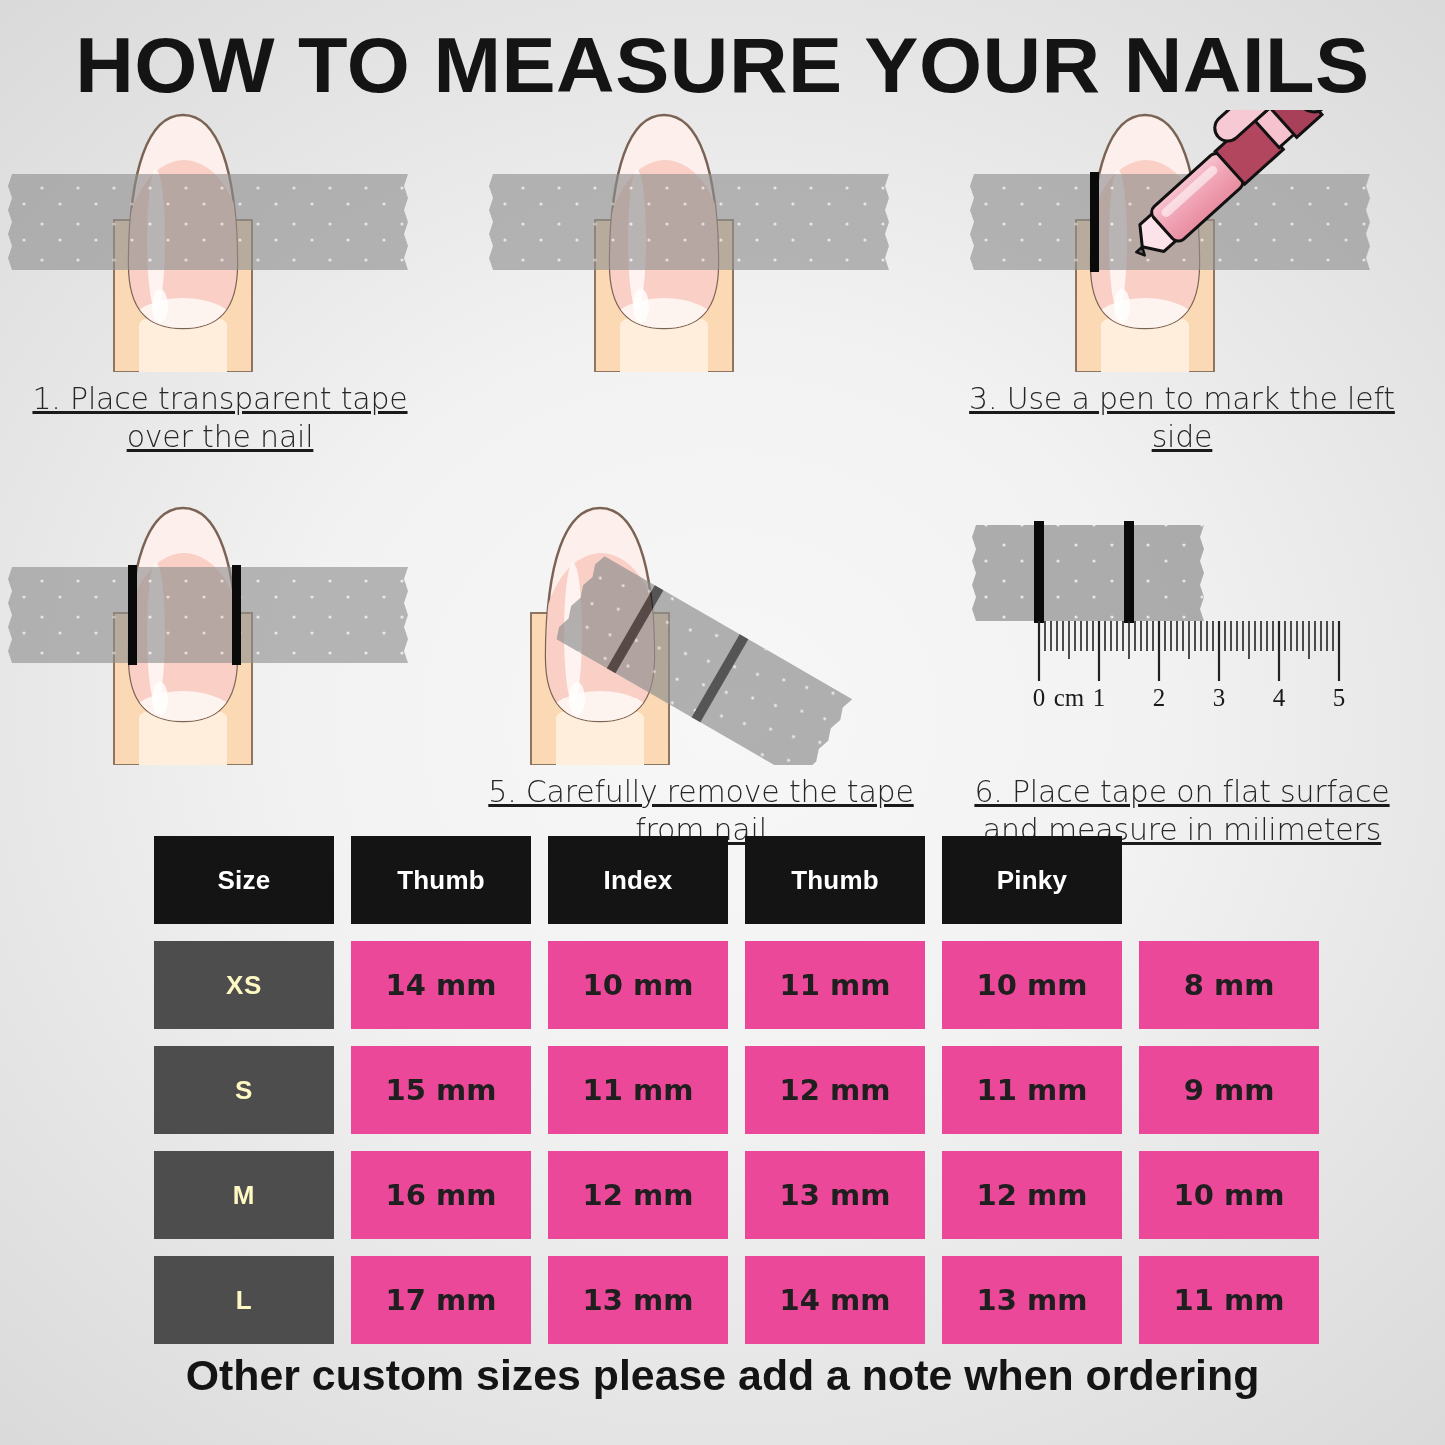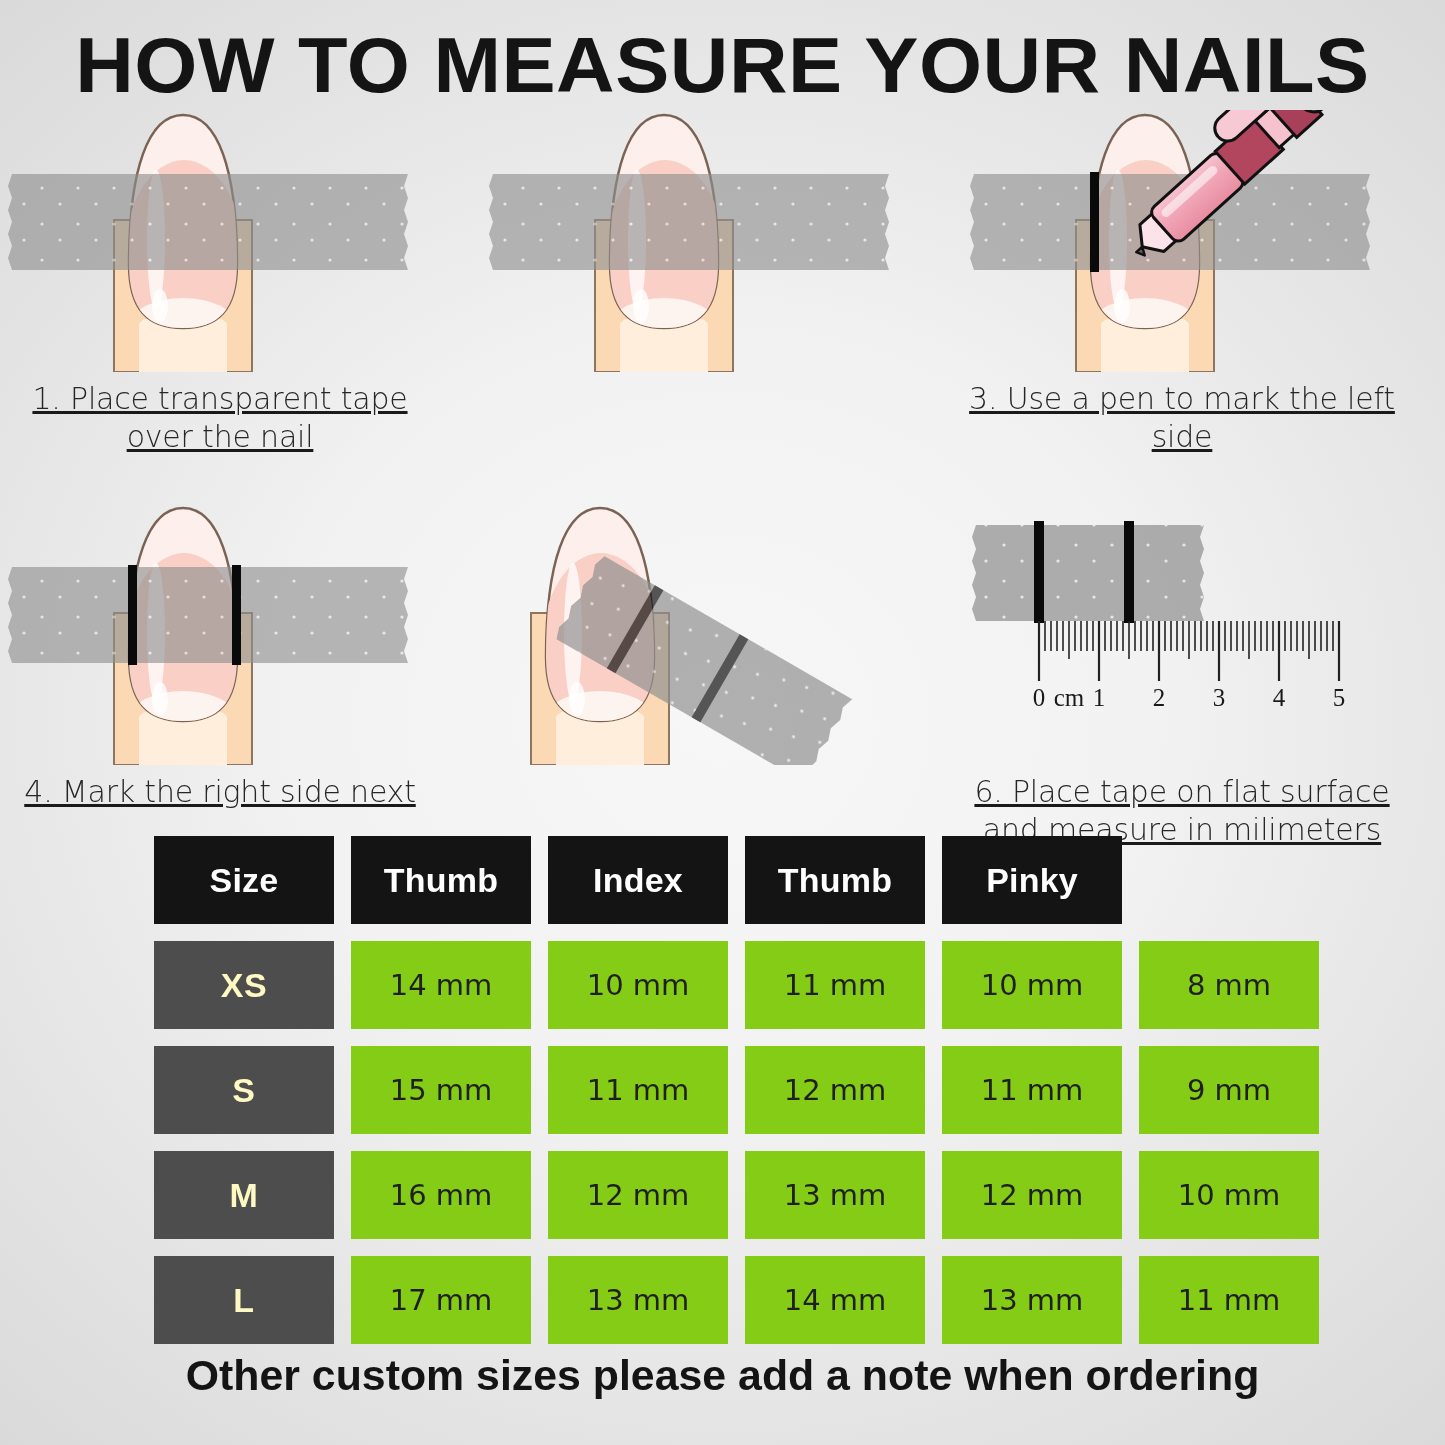--- a/index.html
+++ b/index.html
@@ -64,38 +64,38 @@
     top: 836px;
     width: 1172px;
   }
   .trow { display: flex; gap: 17px; margin-bottom: 17px; }
   .cell {
     width: 180px;
     height: 88px;
     display: flex;
     align-items: center;
     justify-content: center;
-    font-size: 34px;
+    font-size: 26px;
   }
   .cell.head {
     background: #141414;
     color: #ffffff;
     font-weight: 700;
     letter-spacing: 0.2px;
   }
   .cell.size {
     background: #4d4d4d;
     color: #fef9c3;
     font-weight: 700;
     letter-spacing: 0.6px;
   }
   .cell.val {
-    background: #84cc16;
+    background: #ec4899;
     color: #1f1f1f;
-    font-weight: 400;
+    font-weight: 700;
     font-family: "DejaVu Sans", sans-serif;
     font-size: 29px;
   }
 
   .footer {
     position: absolute;
     left: 0; top: 1352px; width: 1445px;
     text-align: center;
     font-size: 42px;
     font-weight: 700;
@@ -274,21 +274,20 @@
           <g opacity="0.62">
             <path d="M12 64 L8 76 L12 88 L8 100 L12 112 L8 124 L12 136 L8 148 L12 160
                      L408 160 L404 148 L408 136 L404 124 L408 112 L404 100 L408 88 L404 76 L408 64 Z" fill="#8f8f8f"></path>
             <path d="M12 64 L8 76 L12 88 L8 100 L12 112 L8 124 L12 136 L8 148 L12 160
                      L408 160 L404 148 L408 136 L404 124 L408 112 L404 100 L408 88 L404 76 L408 64 Z" fill="url(#dots4)"></path>
           </g>
           <rect x="128" y="62" width="9" height="100" fill="#0a0a0a"></rect>
           <rect x="232" y="62" width="9" height="100" fill="#0a0a0a"></rect>
         </svg>
       </div>
-      <div class="caption">4. Mark the right side next</div>
     </div>
 
     <div class="step">
       <div class="art">
         <svg width="420" height="262" viewBox="0 0 420 262">
           <defs>
             <pattern id="dots5" width="36" height="36" patternUnits="userSpaceOnUse" patternTransform="rotate(30)">
               <circle cx="6" cy="6" r="1.6" fill="#e3e3e3"></circle>
               <circle cx="24" cy="22" r="1.6" fill="#e3e3e3"></circle>
             </pattern>
@@ -315,20 +314,21 @@
               <path d="M96 64 L92 76 L96 88 L92 100 L96 112 L92 124 L96 136 L92 148 L96 160
                        L382 160 L378 148 L382 136 L378 124 L382 112 L378 100 L382 88 L378 76 L382 64 Z" fill="#8f8f8f"></path>
               <path d="M96 64 L92 76 L96 88 L92 100 L96 112 L92 124 L96 136 L92 148 L96 160
                        L382 160 L378 148 L382 136 L378 124 L382 112 L378 100 L382 88 L378 76 L382 64 Z" fill="url(#dots5)"></path>
               <rect x="154" y="64" width="10" height="96" fill="#0a0a0a"></rect>
               <rect x="252" y="64" width="10" height="96" fill="#0a0a0a"></rect>
             </g>
           </g>
         </svg>
       </div>
+      <div class="caption">5. Carefully remove the tape from nail</div>
     </div>
 
     <div class="step">
       <div class="art">
         <svg width="420" height="262" viewBox="0 0 420 262">
           <defs>
             <pattern id="dots6" width="36" height="36" patternUnits="userSpaceOnUse">
               <circle cx="6" cy="6" r="1.6" fill="#e3e3e3"></circle>
               <circle cx="24" cy="22" r="1.6" fill="#e3e3e3"></circle>
             </pattern>

